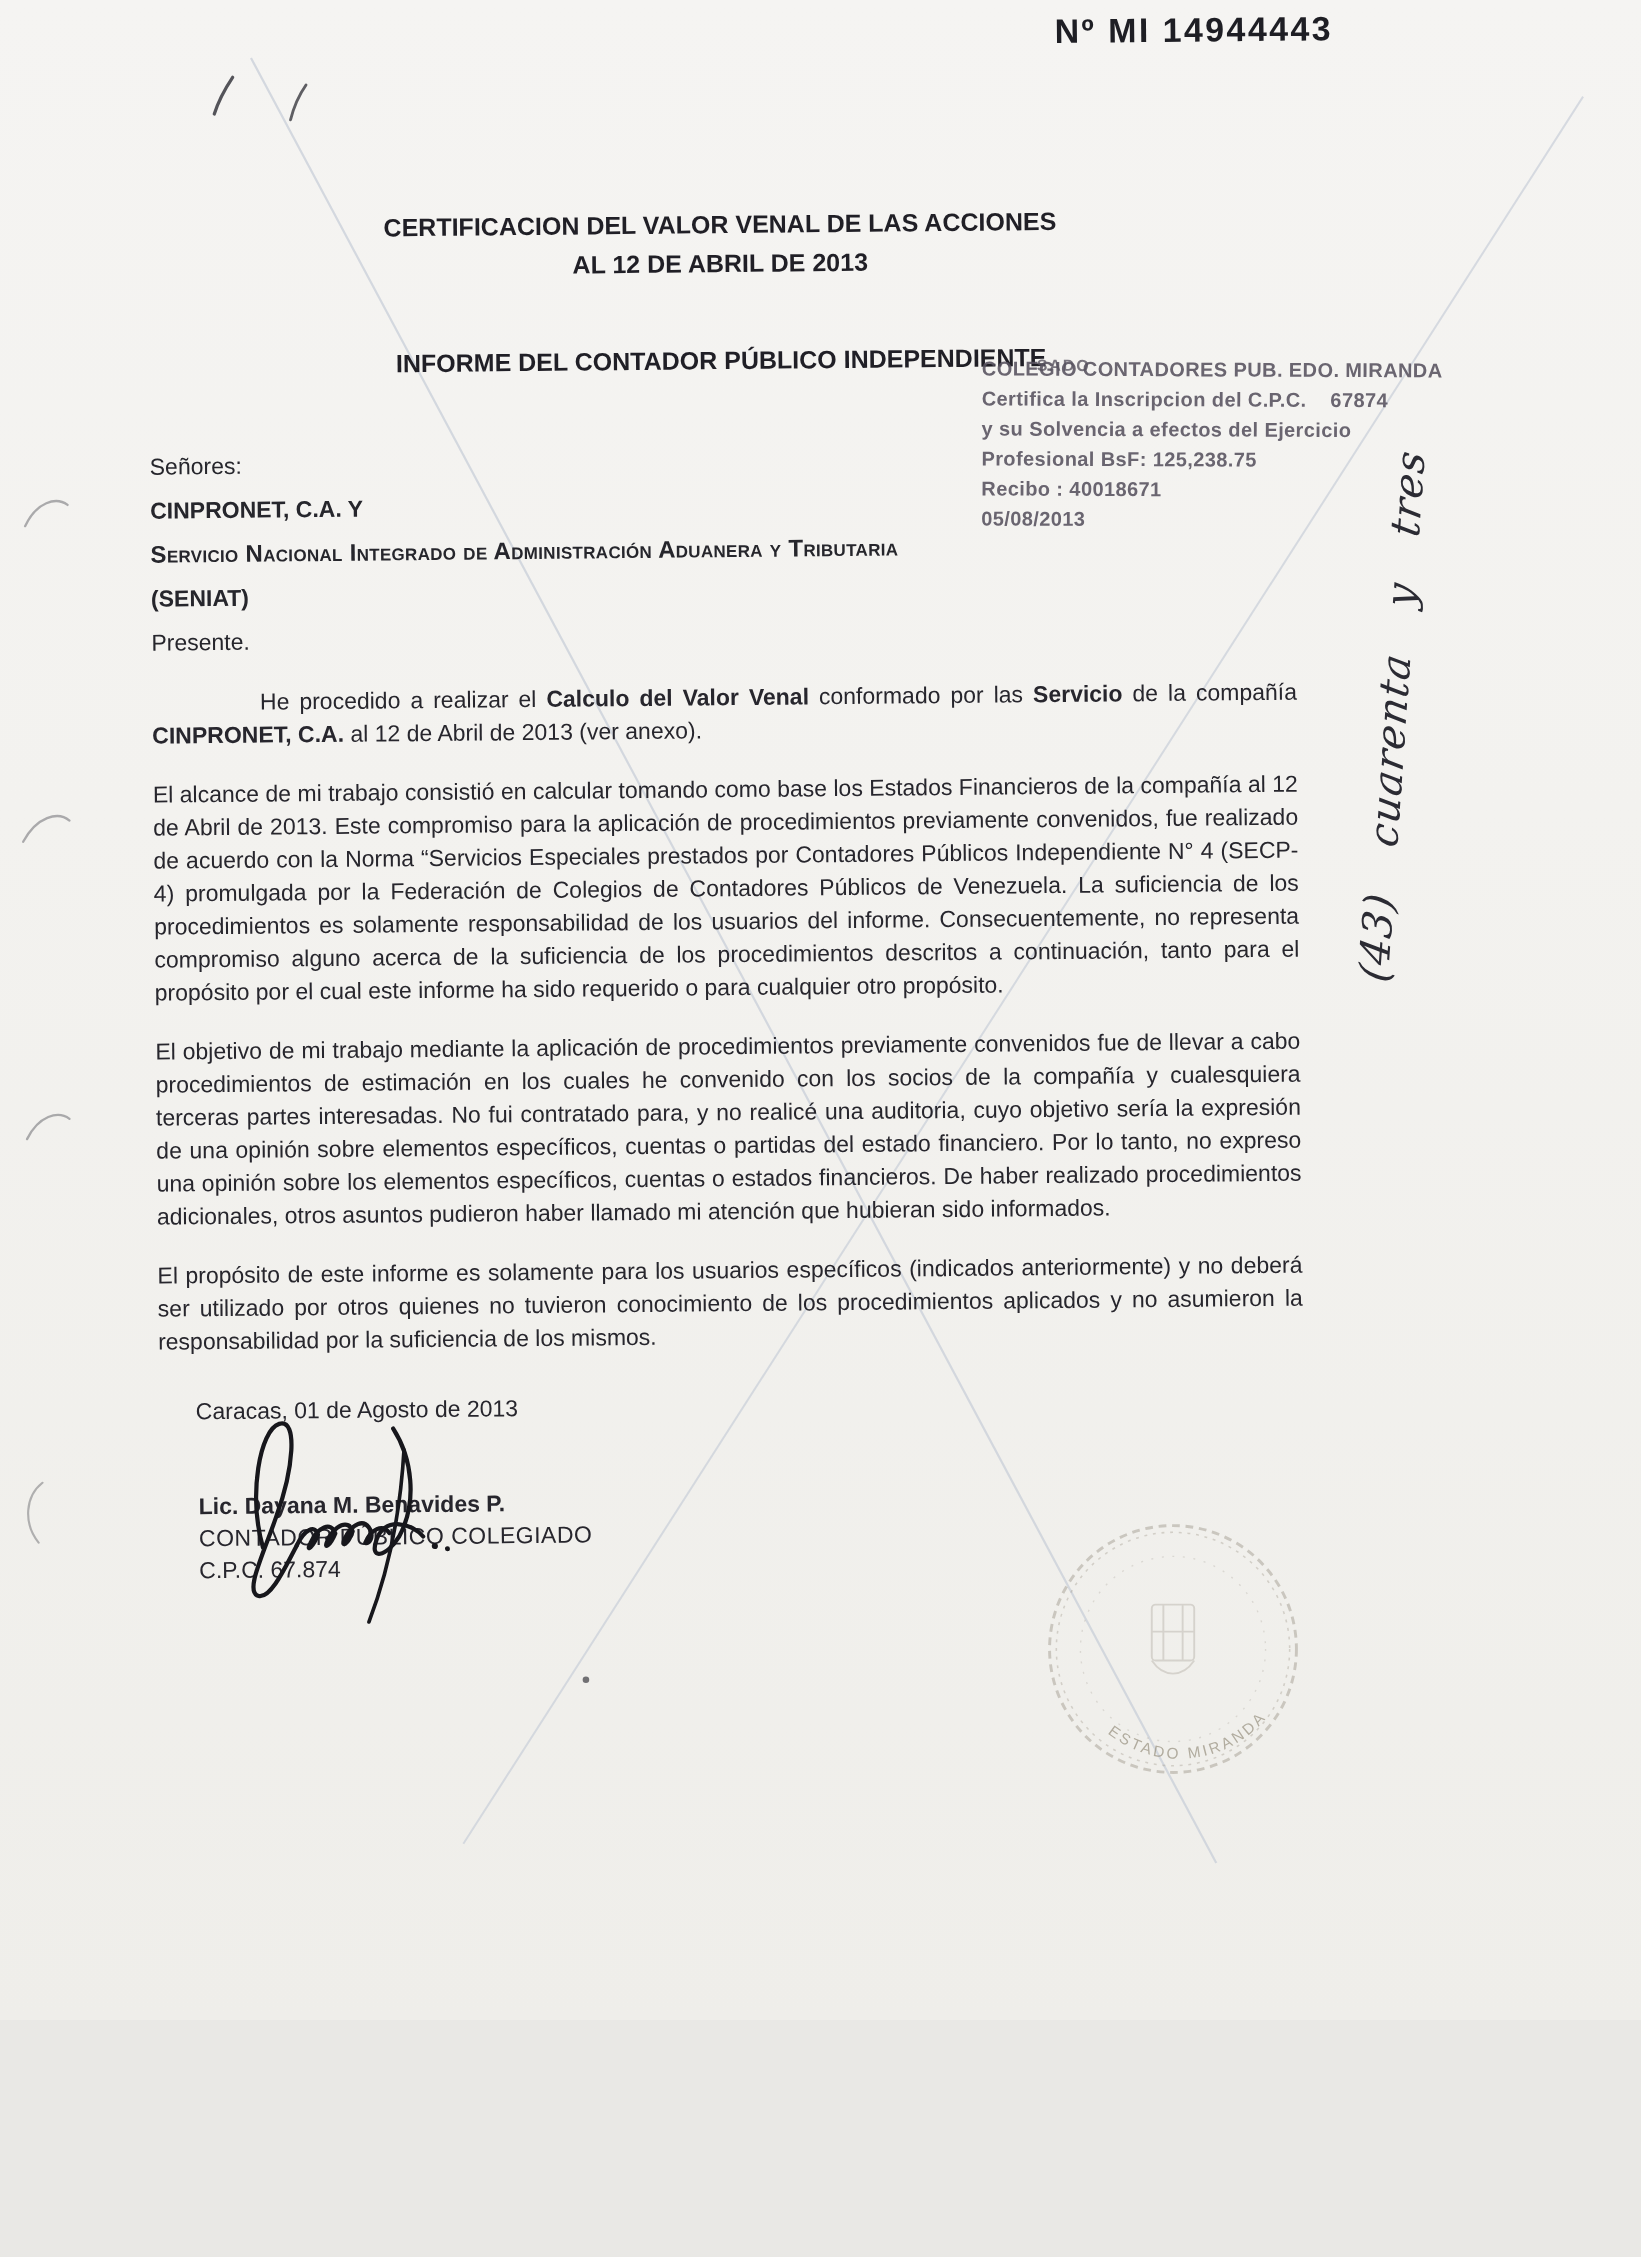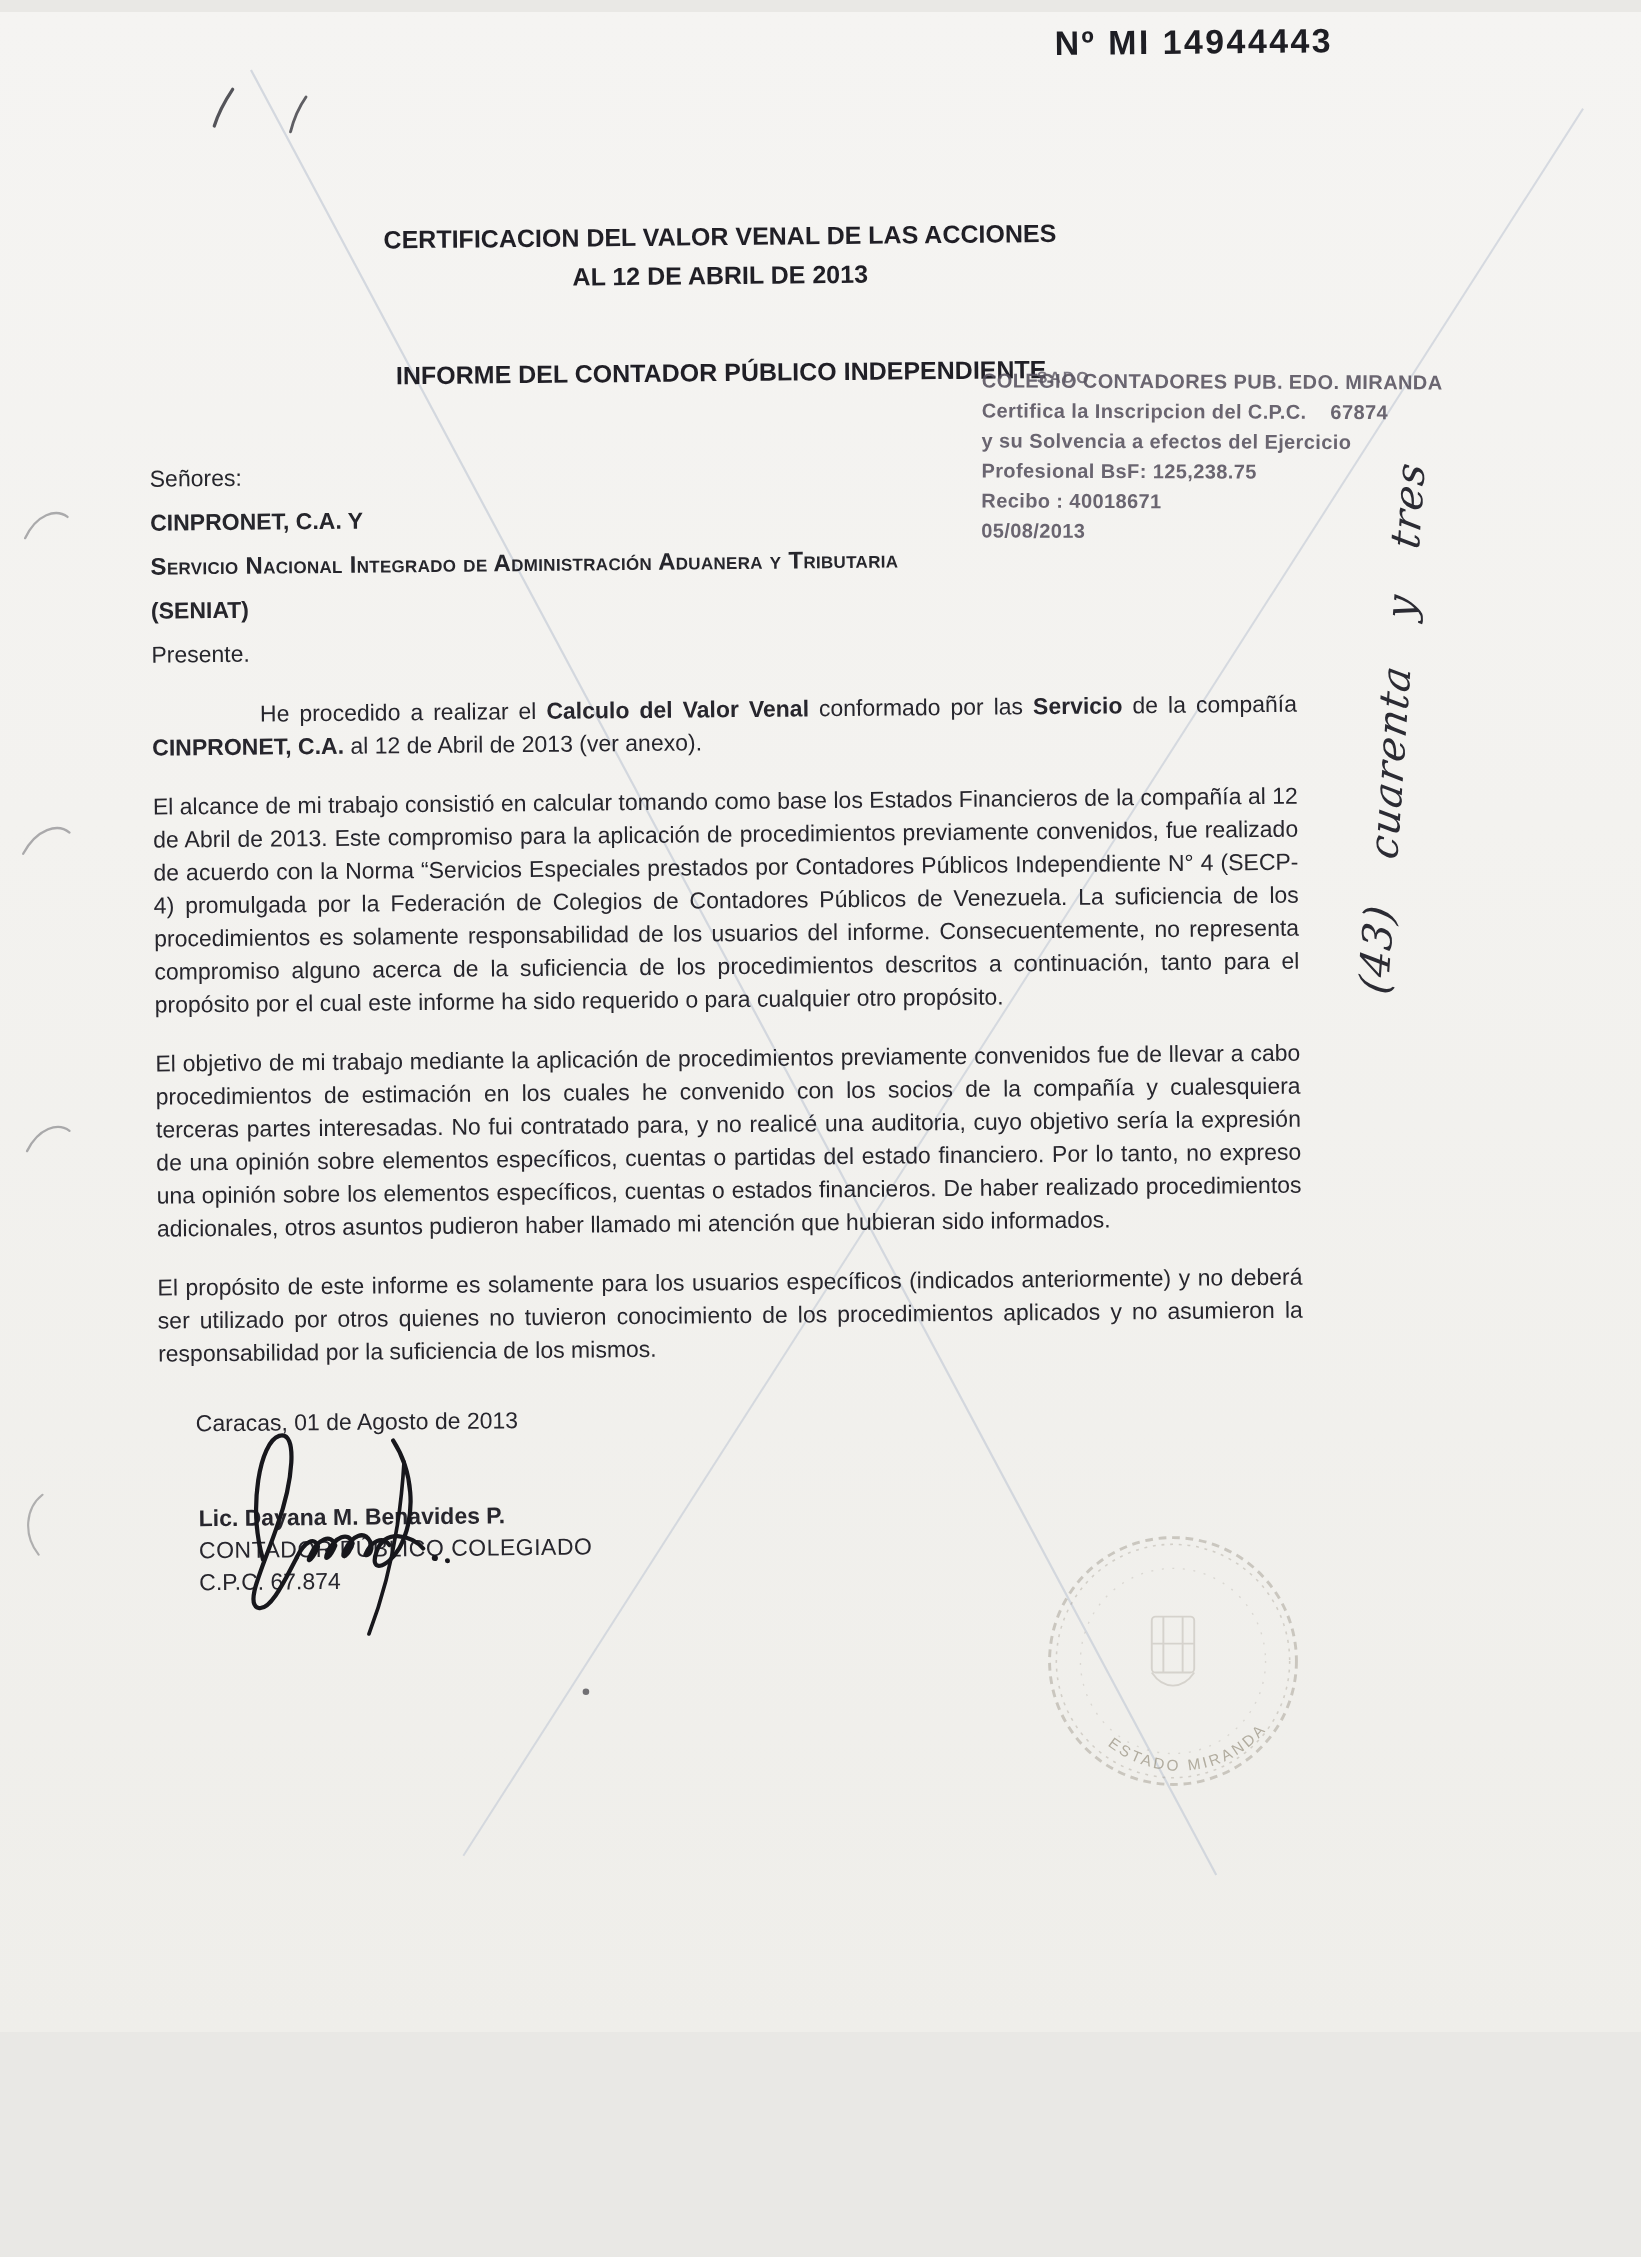--- a/index.html
+++ b/index.html
@@ -1,19 +1,19 @@
 <!DOCTYPE html>
 <html><head>
 <meta charset="utf-8">
 <style>
   html,body{margin:0;padding:0;background:#e9e8e5;}
   .page{
     position:relative;
     width:1641px;height:2020px;
-    margin:12px auto;
+    margin:0 auto;
     background:linear-gradient(180deg,#f5f4f2 0%,#f3f2ef 40%,#efeeea 100%);
     overflow:hidden;
     font-family:"Liberation Sans",sans-serif;
     color:#26262c;
   }
   .sheet{position:absolute;inset:0;transform:rotate(-0.55deg);transform-origin:45% 40%;}
   .overlay{position:absolute;left:0;top:0;pointer-events:none;}
   
   .doc-number{position:absolute;left:1062px;top:15.4px;font-size:34px;font-weight:bold;letter-spacing:2.4px;color:#1e1e24;}
   .title-block{position:absolute;left:153px;top:205px;width:1145px;text-align:center;}

